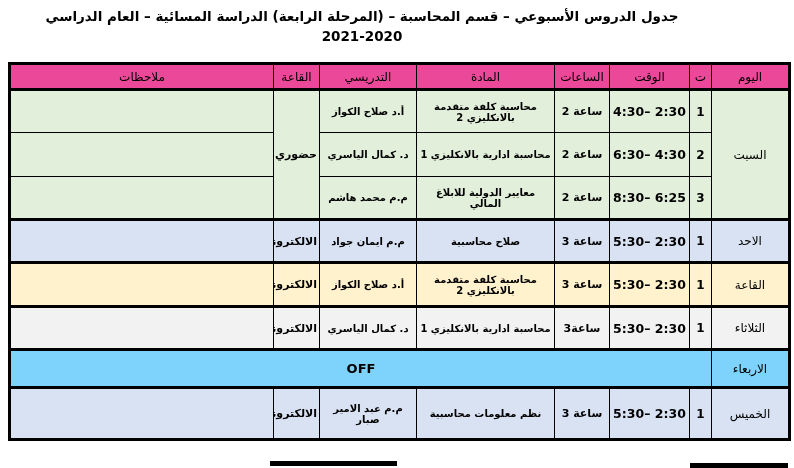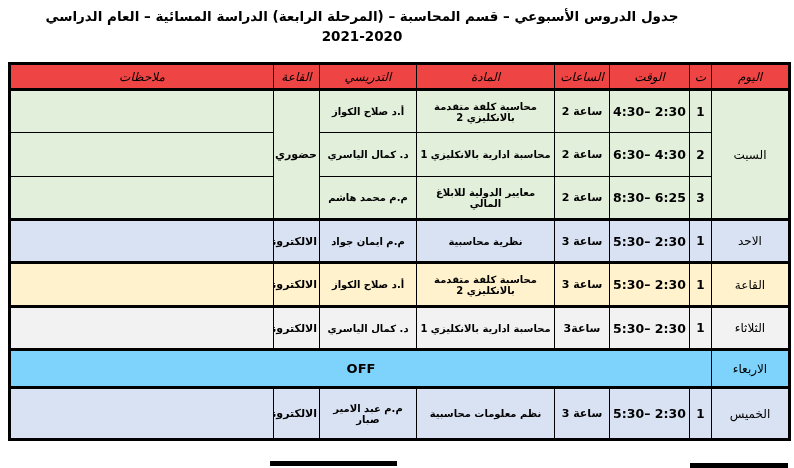--- a/index.html
+++ b/index.html
@@ -16,21 +16,21 @@
     border-collapse: collapse;
     border: 3px solid #000;
     direction: rtl;
   }
   .schedule th, .schedule td {
     border: 1px solid #000;
     text-align: center; vertical-align: middle;
     padding: 1px 2px;
     overflow: hidden;
   }
-  .schedule thead th { font-weight: normal; font-size: 12px; background: #ef4444; border-bottom: 3px solid #000; height: 26px; font-style: italic; }
+  .schedule thead th { font-weight: normal; font-size: 12px; background: #ec4899; border-bottom: 3px solid #000; height: 26px; }
   tr.sec-first td { border-top: 3px solid #000; }
 
   td.day-cell  { font-weight: normal; font-size: 12px; }
   td.no-cell   { font-weight: bold; font-size: 12px; }
   td.time-cell { font-weight: bold; font-size: 12.5px; white-space: nowrap; }
   td.hours-cell{ font-weight: bold; font-size: 11px; direction: ltr; white-space: nowrap; }
   td.subj-cell { font-weight: bold; font-size: 10px; }
   td.inst-cell { font-weight: bold; font-size: 10px; }
   td.hall-cell { font-weight: bold; font-size: 11px; }
   td.notes-cell{ font-size: 11px; }
@@ -108,21 +108,21 @@
       <td class="subj-cell bg-sat">معايير الدولية للابلاغ المالي</td>
       <td class="inst-cell bg-sat">م.م محمد هاشم</td>
       <td class="notes-cell bg-sat"></td>
     </tr>
 
     <tr class="sec-first r43">
       <td class="day-cell bg-sun">الاحد</td>
       <td class="no-cell bg-sun">1</td>
       <td class="time-cell bg-sun">2:30 –5:30</td>
       <td class="hours-cell bg-sun">3 ساعة</td>
-      <td class="subj-cell bg-sun">نظرية محاسبية</td>
+      <td class="subj-cell bg-sun">صلاح محاسبية</td>
       <td class="inst-cell bg-sun">م.م ايمان جواد</td>
       <td class="hall-cell bg-sun">الالكتروني</td>
       <td class="notes-cell bg-sun"></td>
     </tr>
 
     <tr class="sec-first r44">
       <td class="day-cell bg-mon">القاعة</td>
       <td class="no-cell bg-mon">1</td>
       <td class="time-cell bg-mon">2:30 –5:30</td>
       <td class="hours-cell bg-mon">3 ساعة</td>

